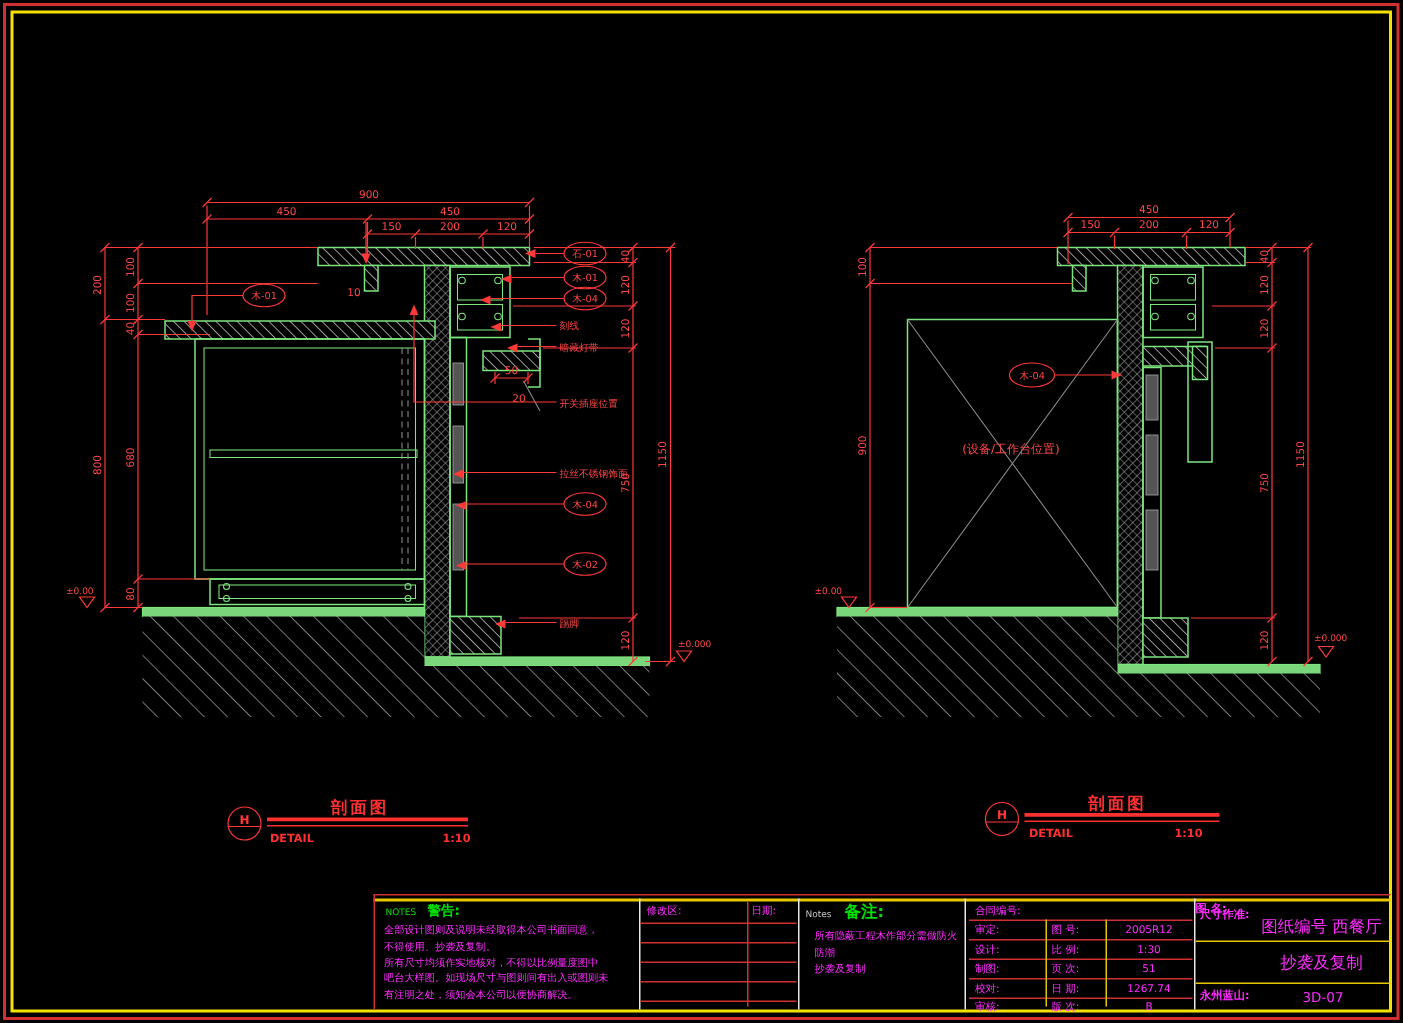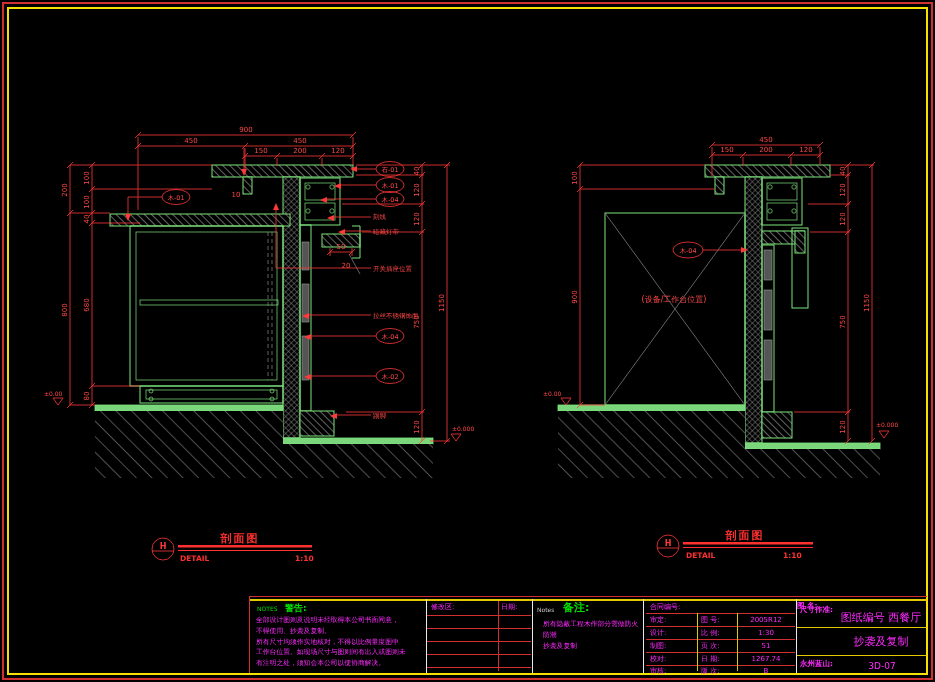--- a/index.html
+++ b/index.html
@@ -285,21 +285,21 @@
     <div class="abs ln-yel" style="left:0;top:3px;width:678px;height:2px"></div>
     <div class="abs ln-red" style="left:0;top:0;width:1px;height:77px"></div>
 
     <div class="abs" style="left:4px;top:5px;width:172px;height:70px">
       <span class="abs gn t6" style="left:4px;top:4px">NOTES</span>
       <span class="abs gn t9 bold" style="left:32px;top:2px">警告:</span>
       <div class="abs mg t68" style="left:3px;top:14px;width:168px">
         <div>全部设计图则及说明未经取得本公司书面同意，</div>
         <div>不得使用、抄袭及复制。</div>
         <div>所有尺寸均须作实地核对，不得以比例量度图中</div>
-        <div>工作台位置。如现场尺寸与图则间有出入或图则未</div>
+        <div>吧台大样图。如现场尺寸与图则间有出入或图则未</div>
         <div>有注明之处，须知会本公司以便协商解决。</div>
       </div>
     </div>
     <div class="abs ln-wht" style="left:177px;top:3px;width:1px;height:74px"></div>
 
     <div class="abs" style="left:178px;top:5px;width:104px;height:70px">
       <span class="abs mg t7" style="left:4px;top:2px">修改区:</span>
       <span class="abs mg t7" style="left:74px;top:2px">日期:</span>
       <div class="abs ln-red" style="left:71px;top:0;width:1px;height:70px"></div>
       <div class="abs ln-red" style="left:0;top:14px;width:104px;height:1px"></div>

